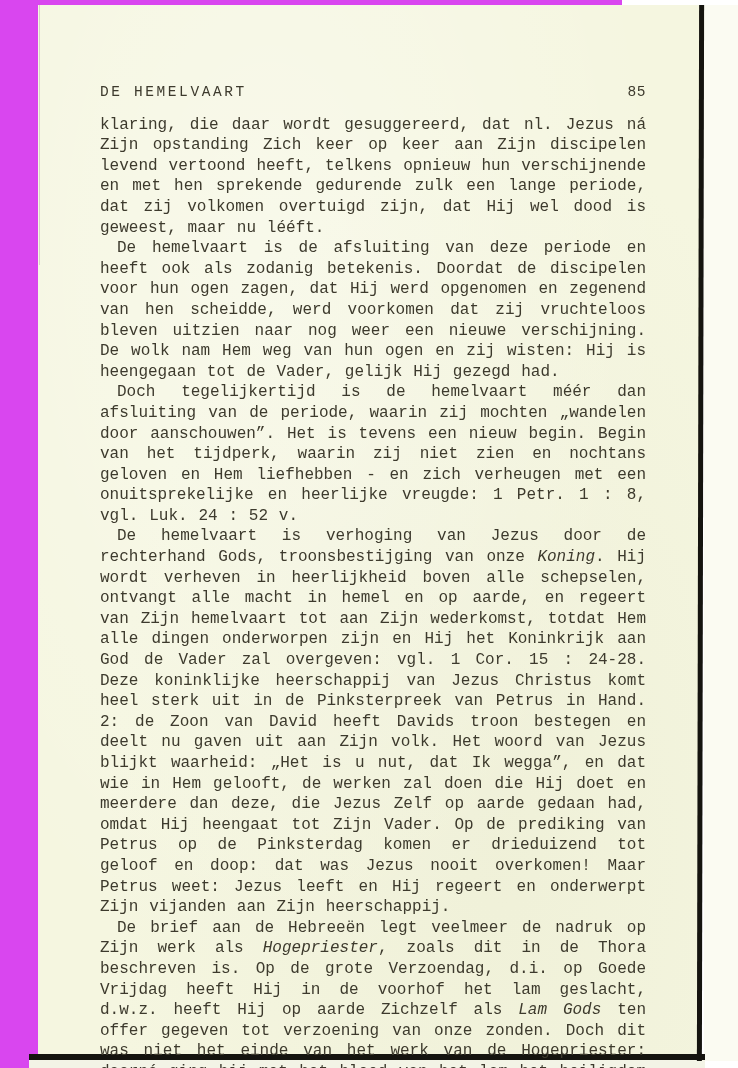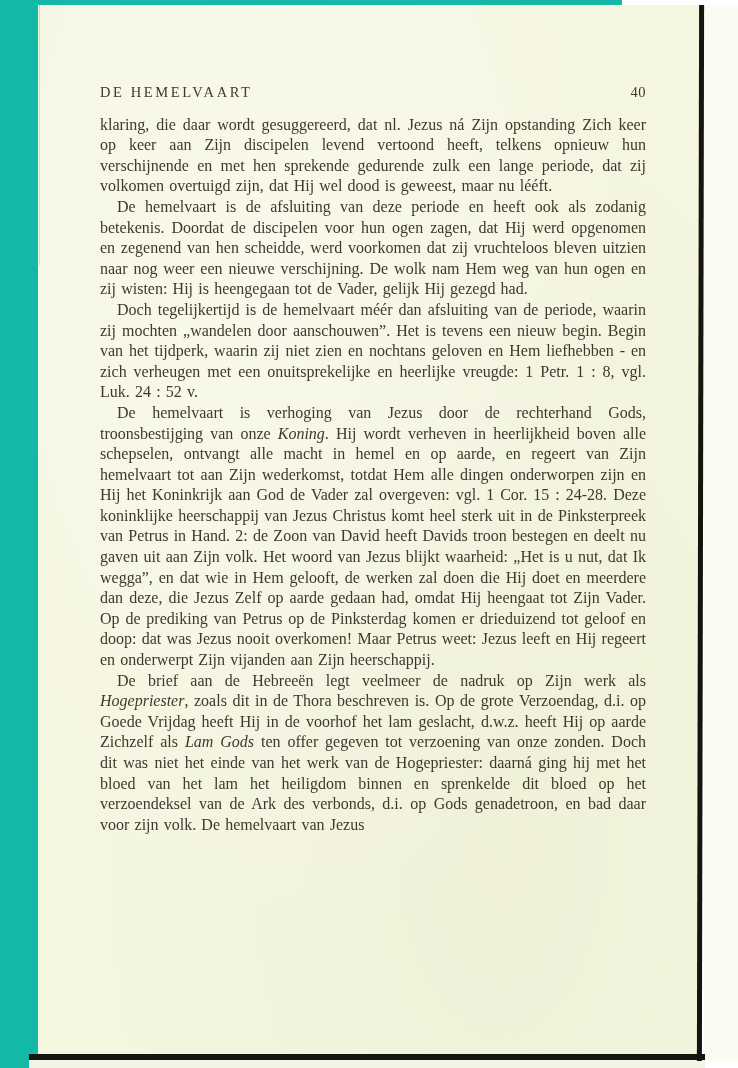--- a/index.html
+++ b/index.html
@@ -8,21 +8,22 @@
     width: 738px;
     height: 1068px;
     background: #ffffff;
     overflow: hidden;
     font-family: "Liberation Serif", "DejaVu Serif", serif;
   }
   .scan {
     position: relative;
     width: 622px;
     height: 1068px;
-    background: #14b8a6;
+    background: #d946ef;
+    font-family: Liberation Mono, monospace;
   }
   
   .paper {
     position: absolute;
     left: 38px;
     top: 5px;
     width: 662px;
     height: 1049px;
     background:
       radial-gradient(ellipse at 35% 25%, rgba(255,255,255,0.35), rgba(255,255,255,0) 65%),
@@ -122,21 +123,21 @@
   <div class="crease"></div>
   <div class="right-strip"></div>
   <div class="below-strip"></div>
   <div class="edge-right"></div>
   <div class="edge-bottom"></div>
 
   <div class="text-col">
 
     <div class="running-header">
       <span class="title">DE HEMELVAART</span>
-      <span class="pagenum">40</span>
+      <span class="pagenum">85</span>
     </div>
 
     <div class="body-text">
 
       <p><span>klaring, die daar wordt gesuggereerd, dat nl. Jezus ná Zijn opstanding Zich keer op keer aan Zijn discipelen levend vertoond heeft, telkens opnieuw hun verschijnende en met hen sprekende gedurende zulk een lange periode, dat zij volkomen overtuigd zijn, dat Hij wel dood is geweest, maar nu lééft.</span></p>
 
 
       <p class="indent"><span>De hemelvaart is de afsluiting van deze periode en heeft ook als zodanig betekenis. Doordat de discipelen voor hun ogen zagen, dat Hij werd opgenomen en zegenend van hen scheidde, werd voorkomen dat zij vruchteloos bleven uitzien naar nog weer een nieuwe verschijning. De wolk nam Hem weg van hun ogen en zij wisten: Hij is heengegaan tot de Vader, gelijk Hij gezegd had.</span></p>
 
       <p class="indent"><span>Doch tegelijkertijd is de hemelvaart méér dan afsluiting van de periode, waarin zij mochten „wandelen door aanschouwen”. Het is tevens een nieuw begin. Begin van het tijdperk, waarin zij niet zien en nochtans geloven en Hem liefhebben - en zich verheugen met een onuitsprekelijke en heerlijke vreugde: 1 Petr. 1 : 8, vgl. Luk. 24 : 52 v.</span></p>

